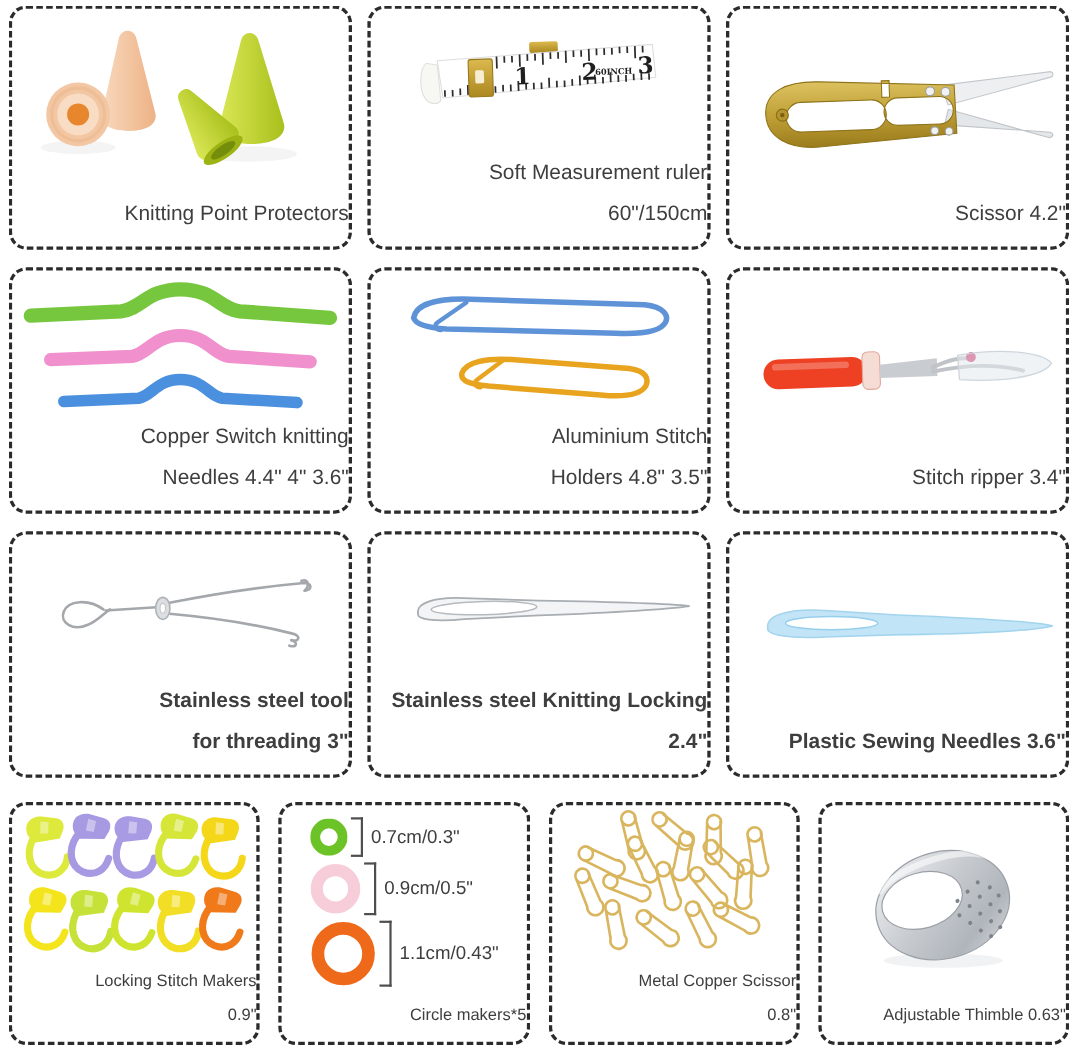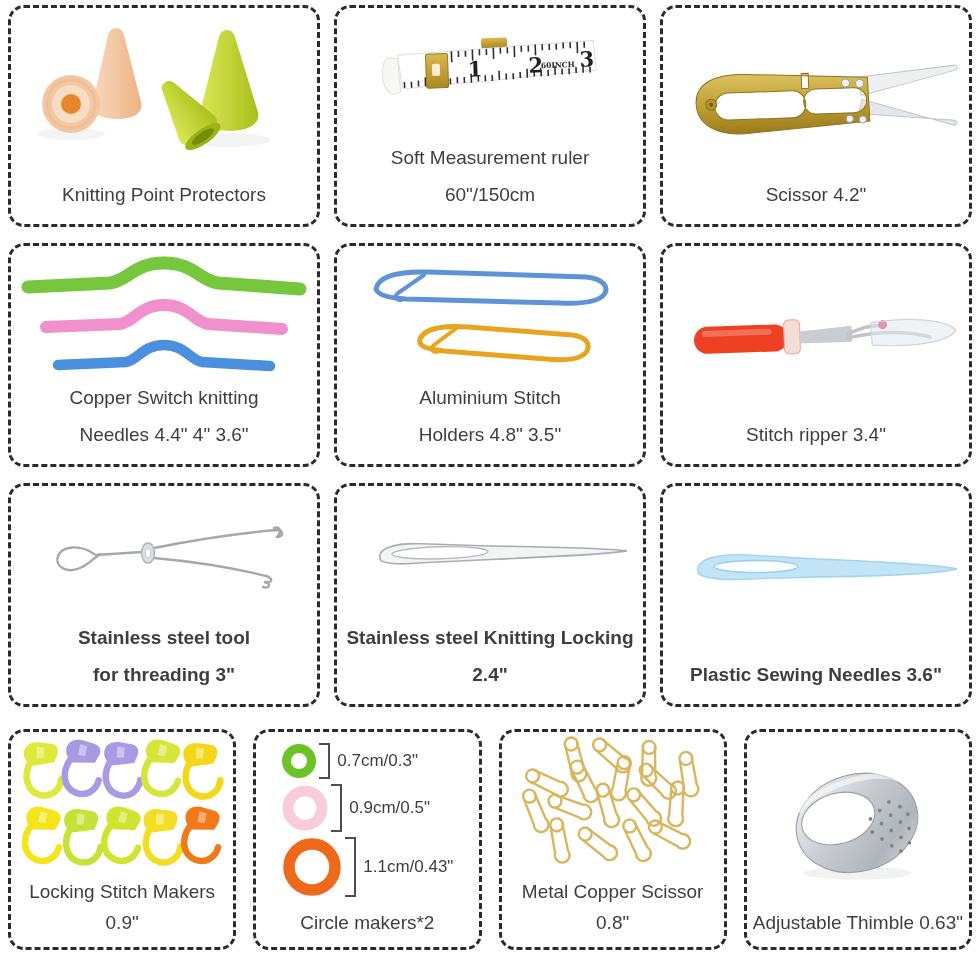--- a/index.html
+++ b/index.html
@@ -11,26 +11,26 @@
   .row{display:grid;gap:14px;}
   .row-1{grid-template-columns:repeat(3,1fr);height:222px;margin-bottom:16px;}
   .row-2{grid-template-columns:repeat(3,1fr);height:224px;margin-bottom:16px;}
   .row-3{grid-template-columns:repeat(3,1fr);height:224px;margin-bottom:22px;font-weight:bold;}
   .row-4{grid-template-columns:repeat(4,1fr);height:221px;gap:17px;}
   .cell{
     border:3px dashed #2b2b2b;border-radius:16px;background:#fff;
     display:flex;flex-direction:column;overflow:hidden;min-width:0;
   }
   .fig{flex:1;display:flex;align-items:center;justify-content:center;min-height:0;}
-  .cap{text-align:center;color:#3e3e3e;}
+  .cap{text-align:right;color:#3e3e3e;}
   .cap .ln{white-space:nowrap;}
   .cap-lg{padding-bottom:11px;}
   .cap-lg .ln{font-size:19px;line-height:37px;}
   .cap-sm{padding-bottom:9px;}
-  .cap-sm .ln{font-size:19px;line-height:31px;}
+  .cap-sm .ln{font-size:15px;line-height:31px;}
   
   .rings-col{flex:1;display:flex;flex-direction:column;justify-content:center;gap:5px;padding-left:26px;}
   .ring-row{display:flex;align-items:center;}
   .bracket{width:11px;align-self:center;border:2px solid #4e4e4e;border-left:none;margin:0 7px 0 3px;box-sizing:border-box;}
   .ring-label{font-size:17px;color:#3e3e3e;white-space:nowrap;}
 </style>
 </head>
 <body>
 
 <div class="page">
@@ -327,21 +327,21 @@
         </div>
         <div class="ring-row">
           <svg width="60" height="60" viewBox="0 0 60 60">
             <circle cx="30" cy="30" r="23" fill="none" stroke-width="11.5" stroke="#ee6a1a"></circle>
           </svg>
           <div class="bracket" style="height:60px;"></div>
           <div class="ring-label">1.1cm/0.43"</div>
         </div>
       </div>
       <div class="cap cap-sm">
-        <div class="ln">Circle makers*2</div>
+        <div class="ln">Circle makers*5</div>
       </div>
     </section>
 
     <section class="cell">
       <div class="fig">
         <svg width="212" height="140" viewBox="0 0 230 152">
           <defs>
             <g id="pin">
               <circle cx="9" cy="9" r="7"></circle>
               <path d="M4.5 14.5 L20 38 A8 8 0 1 0 31.5 29.5 L14 5"></path>

